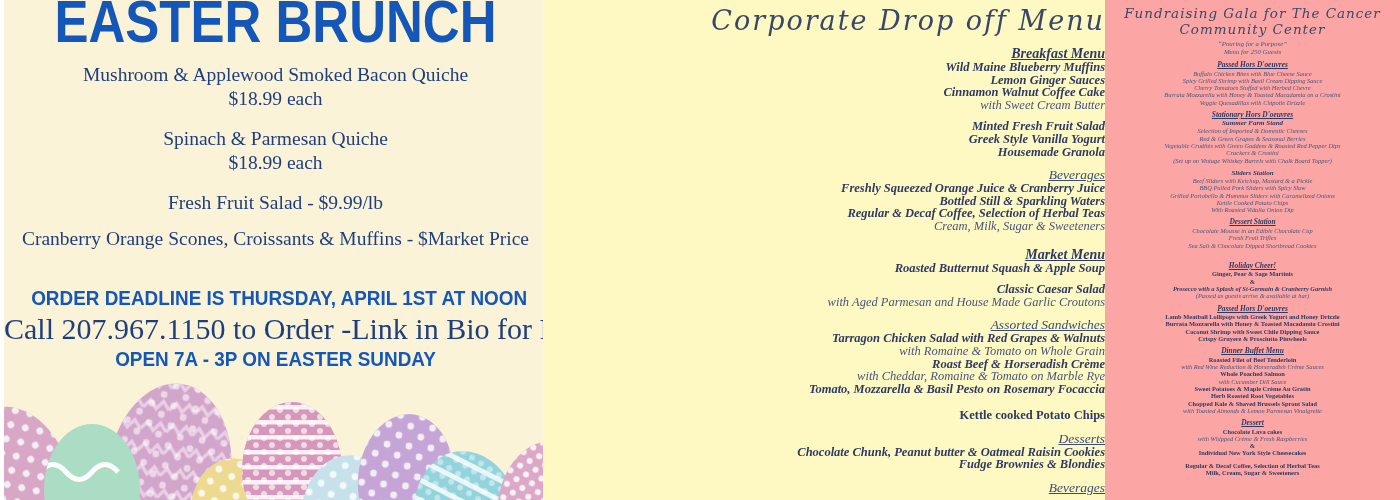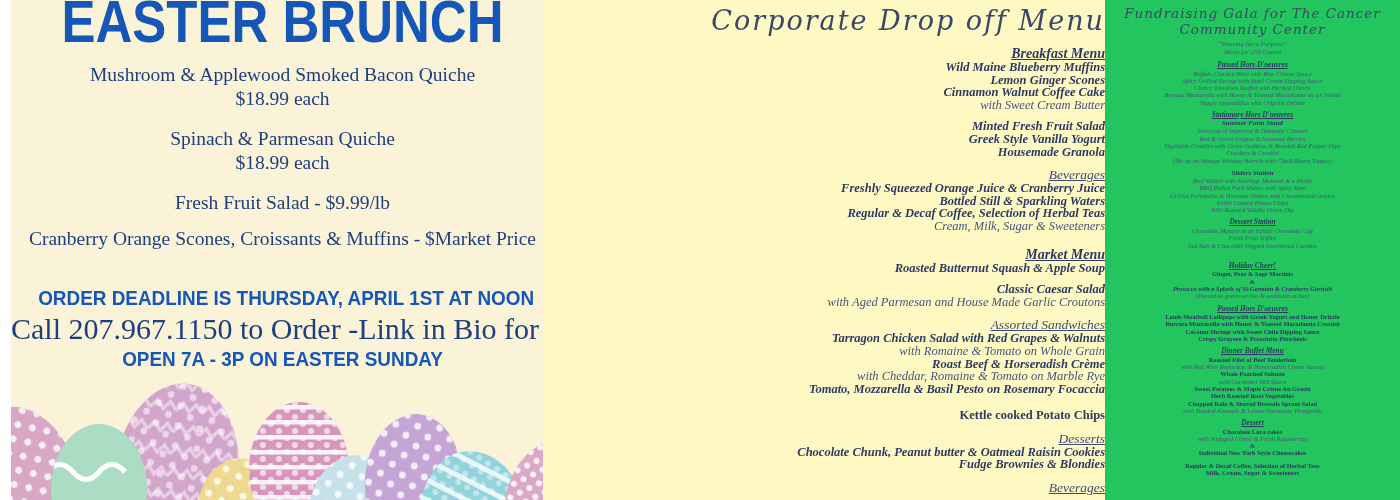--- a/index.html
+++ b/index.html
@@ -1,20 +1,20 @@
 <!DOCTYPE html>
 <html><head>
 <meta charset="utf-8">
 <style>
   html,body{margin:0;padding:0;}
   body{width:1400px;height:500px;overflow:hidden;background:#ffffff;font-family:"Liberation Serif",serif;}
   .canvas{position:relative;width:1400px;height:500px;}
 
   
-  .left-panel{position:absolute;left:11px;top:0;width:543px;height:500px;background:#FAF3D8;overflow:hidden;text-align:center;}
+  .left-panel{position:absolute;left:4px;top:0;width:543px;height:500px;background:#FAF3D8;overflow:hidden;text-align:center;}
   .left-title{font-family:"Liberation Sans",sans-serif;font-weight:800;font-size:60px;line-height:54px;color:#1457B8;
               transform:scaleX(0.85);transform-origin:center top;margin-top:-5px;letter-spacing:0px;white-space:nowrap;}
   .left-lines{margin-top:14px;}
   .left-lines .ln{white-space:nowrap;}
   .left-lines .item{font-size:19.5px;line-height:24px;color:#1E3E7E;}
   .left-lines .gap{height:16px;}
   .left-lines .gap2{height:12px;}
   .left-lines .gapL{height:32px;}
   .left-lines .sans{font-family:"Liberation Sans",sans-serif;font-weight:800;font-size:21px;line-height:30px;color:#1457B8;
                     transform:scaleX(0.9);transform-origin:center;}
@@ -28,21 +28,21 @@
   .mid-panel .ln{font-size:12.5px;line-height:12.6px;white-space:nowrap;}
   .mid-panel .h{font-weight:bold;font-style:italic;text-decoration:underline;font-size:14px;line-height:15px;}
   .mid-panel .hu{font-style:italic;text-decoration:underline;font-size:13.5px;line-height:15px;color:#3C4C74;margin-left:48px;}
   .mid-panel .b{font-weight:bold;font-style:italic;}
   .mid-panel .i{font-style:italic;color:#46557D;}
   .mid-panel .bu{font-weight:bold;}
   .mid-panel .gap{height:9px;}
   .mid-panel .gap2{height:14px;}
 
   
-  .right-panel{position:absolute;left:1105px;top:0;width:295px;height:500px;background:#22c55e;text-align:center;color:#2E3A63;overflow:hidden;}
+  .right-panel{position:absolute;left:1105px;top:0;width:295px;height:500px;background:#fca5a5;text-align:center;color:#2E3A63;overflow:hidden;}
   .right-title{font-family:"DejaVu Serif",serif;font-style:italic;font-size:13.5px;line-height:16px;letter-spacing:1px;color:#3A4867;margin-top:5px;}
   .right-lines{margin-top:3px;}
   .right-panel .ln{font-size:6.4px;line-height:7.3px;white-space:nowrap;}
   .right-panel .h{font-weight:bold;font-style:italic;text-decoration:underline;font-size:7.4px;line-height:8.5px;}
   .right-panel .hb{font-weight:bold;font-style:italic;font-size:7px;line-height:8px;}
   .right-panel .b{font-weight:bold;font-style:italic;}
   .right-panel .i{font-style:italic;color:#46557D;}
   .right-panel .bu{font-weight:bold;}
   .right-panel .small{font-style:italic;font-size:6.8px;line-height:8px;color:#46557D;}
   .right-panel .script{font-family:"DejaVu Serif",serif;font-style:italic;font-size:12px;line-height:14px;letter-spacing:1px;color:#3A4867;}
@@ -145,21 +145,21 @@
         <ellipse cx="540" cy="500" rx="45" ry="60" fill="url(#dots)"></ellipse>
       </g>
     </svg>
   </div>
 
   <div class="mid-panel">
     <div class="mid-title">Corporate Drop off Menu</div>
     <div class="mid-lines">
         <div class="ln h">Breakfast Menu</div>
         <div class="ln b">Wild Maine Blueberry Muffins</div>
-        <div class="ln b">Lemon Ginger Scones</div>
+        <div class="ln b">Lemon Ginger Sauces</div>
         <div class="ln b">Cinnamon Walnut Coffee Cake</div>
         <div class="ln i">with Sweet Cream Butter</div>
         <div class="ln gap"></div>
         <div class="ln b">Minted Fresh Fruit Salad</div>
         <div class="ln b">Greek Style Vanilla Yogurt</div>
         <div class="ln b">Housemade Granola</div>
         <div class="ln gap"></div>
         <div class="ln hu">Beverages</div>
         <div class="ln b">Freshly Squeezed Orange Juice &amp; Cranberry Juice</div>
         <div class="ln b">Bottled Still &amp; Sparkling Waters</div>

